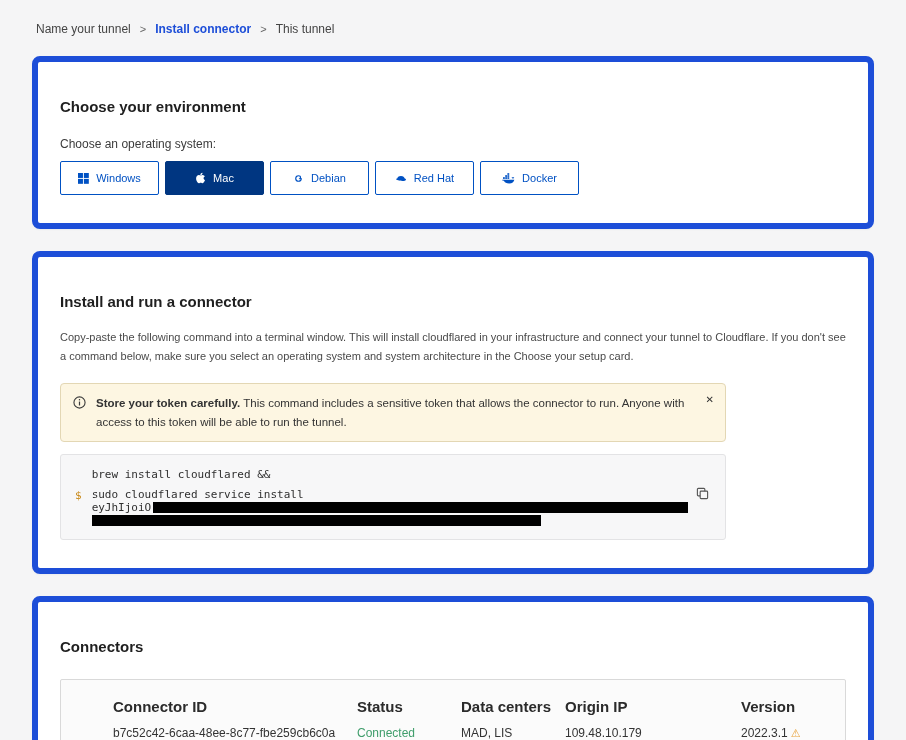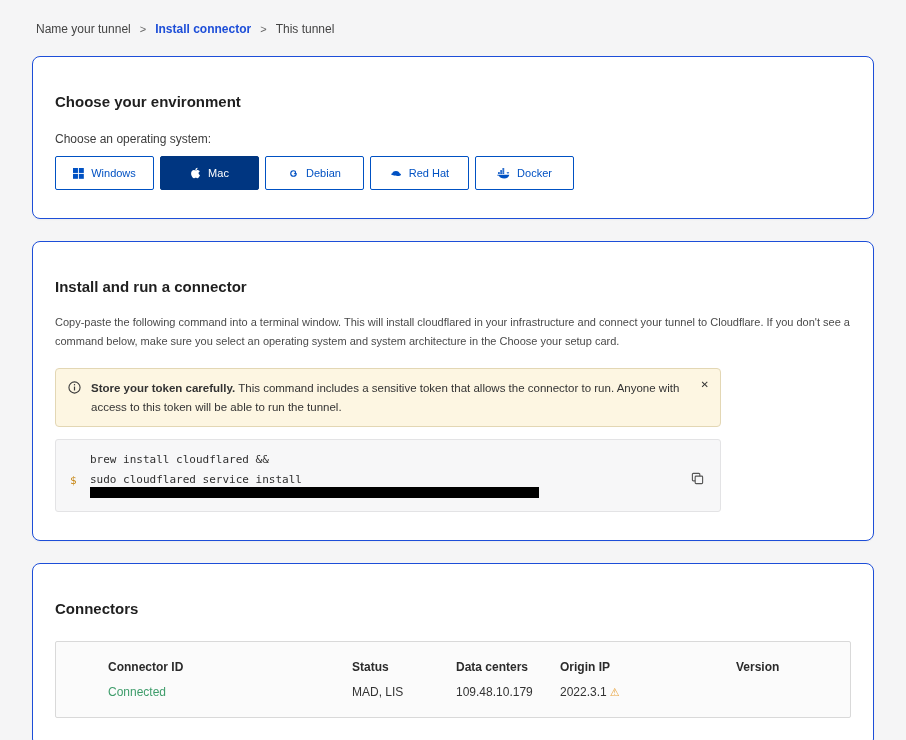--- a/index.html
+++ b/index.html
@@ -20,21 +20,21 @@
   }
   .page{padding:22px 32px 10px;}
   
   .breadcrumb{display:flex;align-items:center;gap:9px;font-size:12px;color:#444;padding:0 4px;margin:0 0 20px;}
   .crumb{cursor:default;}
   .crumb.link{cursor:pointer;}
   .crumb.active{font-weight:700;color:#1d4ed8;}
   .sep{color:#666;font-size:11px;}
   
   .card{
-    background:#fff;border:1px solid #1d4ed8;border-radius:8px;
+    background:#fff;border:6px solid #1d4ed8;border-radius:8px;
     box-shadow:0 1px 2px rgba(0,0,0,.04);
     padding:24px 22px 28px;margin-bottom:22px;
   }
   .card h2{font-size:15px;font-weight:700;color:#1f1f1f;margin:12px 0 0;}
   
   .os-label{font-size:12px;color:#3c3c3c;margin:22px 0 10px;}
   .os-row{display:flex;gap:6px;}
   .os-btn{
     display:flex;align-items:center;justify-content:center;gap:7px;
     width:99px;height:28px;border:1px solid var(--primary-blue);
@@ -67,21 +67,21 @@
   .redact{display:inline-block;background:var(--redaction-black);height:11px;}
   .redact1{width:535px;margin-left:2px;}
   .redact2{width:449px;margin-top:1px;}
   .copy-btn{position:absolute;right:14px;top:30px;background:none;border:0;cursor:pointer;padding:2px;}
   
   .table-box{
     margin-top:24px;background:#fbfbfb;border:1px solid #d9d9d9;border-radius:2px;
     padding:18px 10px 18px 52px;
   }
   .tgrid{display:grid;grid-template-columns:244px 104px 104px 176px 1fr;row-gap:11px;align-items:center;}
-  .th{font-size:12px;font-weight:700;color:#2b2b2b;}
+  .th{font-size:15px;font-weight:700;color:#2b2b2b;}
   .td{font-size:12px;color:#333;}
   .td.status{color:var(--connected-green);}
   .warn-ic{color:var(--version-warning-orange);font-size:11px;margin-left:3px;}
 </style>
 </head>
 <body>
 
 <div class="page">
 
   <nav class="breadcrumb">
@@ -170,20 +170,24 @@
       <p><strong>Store your token carefully.</strong> <span>This command includes a sensitive token that allows the connector to run. Anyone with access to this token will be able to run the tunnel.</span></p>
       <button class="warning-close">✕</button>
     </div>
 
     <div class="code-block">
       <span class="code-prompt">$</span>
       <div class="code-lines">
         <div class="l1">brew install cloudflared &amp;&amp;</div>
         <div class="l2">sudo cloudflared service install</div>
         <div class="token-line">
+          <span>eyJhIjoiO</span>
+          <span class="redact redact1"></span>
+        </div>
+        <div class="token-line">
           <span class="redact redact2"></span>
         </div>
       </div>
       <button class="copy-btn">
         <span>
           <svg viewBox="0 0 14 14" width="13" height="13" fill="none" stroke="#555" stroke-width="1.2">
               <rect x="4.5" y="4.5" width="8" height="8" rx="1"></rect>
               <path d="M9.5 4.5v-2a1 1 0 0 0-1-1h-6a1 1 0 0 0-1 1v6a1 1 0 0 0 1 1h2"></path>
             </svg>
         </span>
@@ -194,20 +198,21 @@
   <section class="card">
     <h2>Connectors</h2>
     <div class="table-box">
       <div class="tgrid">
         <span class="th">Connector ID</span>
         <span class="th">Status</span>
         <span class="th">Data centers</span>
         <span class="th">Origin IP</span>
         <span class="th">Version</span>
 
+        <span class="td">b7c52c42-6caa-48ee-8c77-fbe259cb6c0a</span>
         <span class="td status">Connected</span>
         <span class="td">MAD, LIS</span>
         <span class="td">109.48.10.179</span>
         <span class="td"><span>2022.3.1</span><span class="warn-ic">⚠</span></span>
       </div>
     </div>
   </section>
 
 </div>
 

